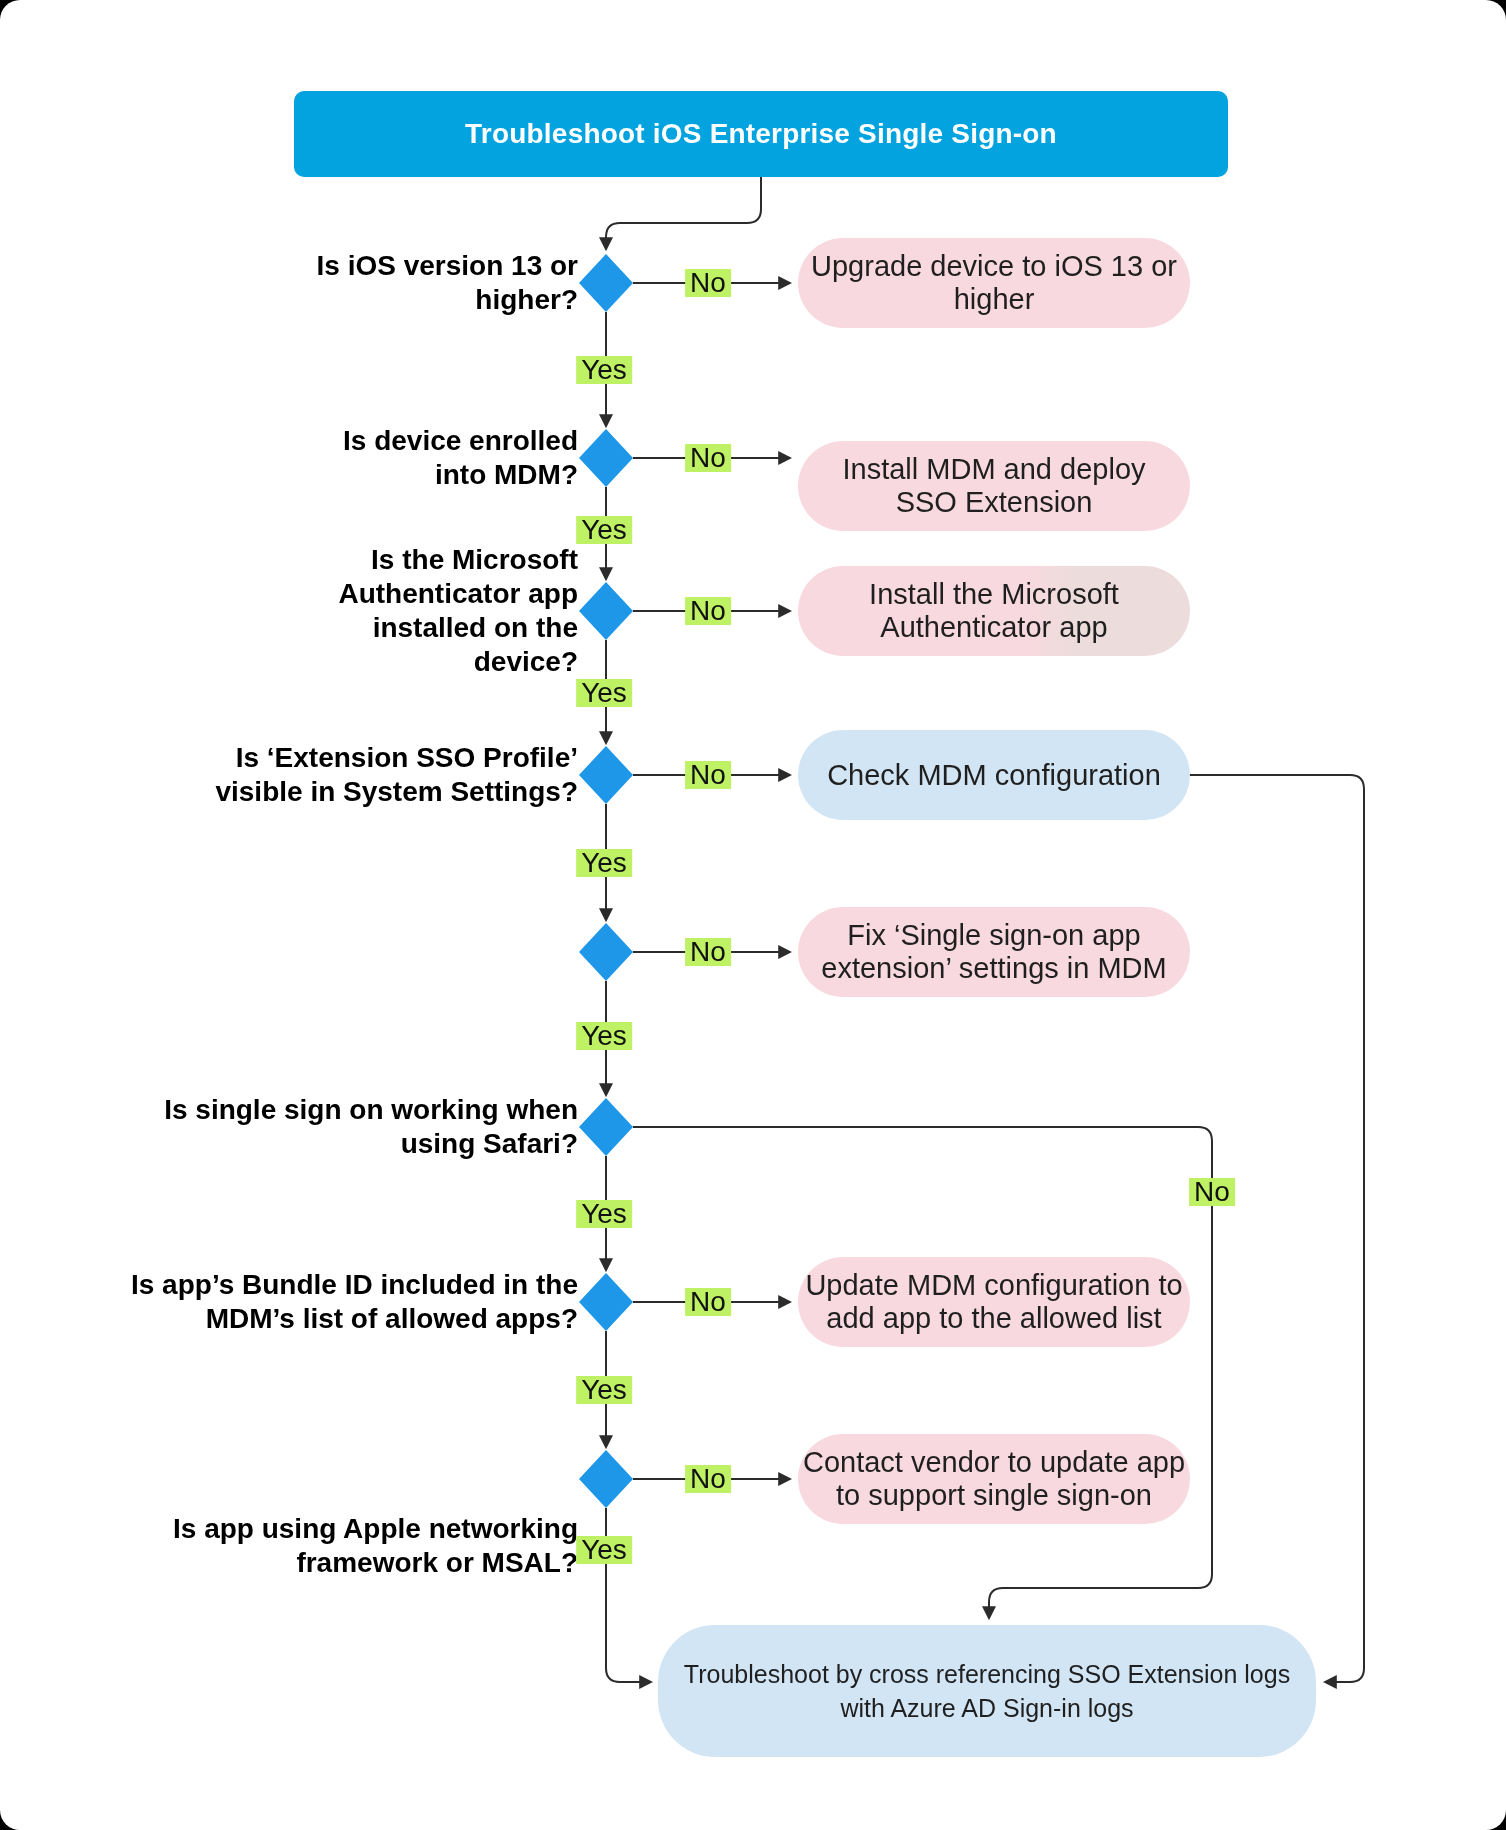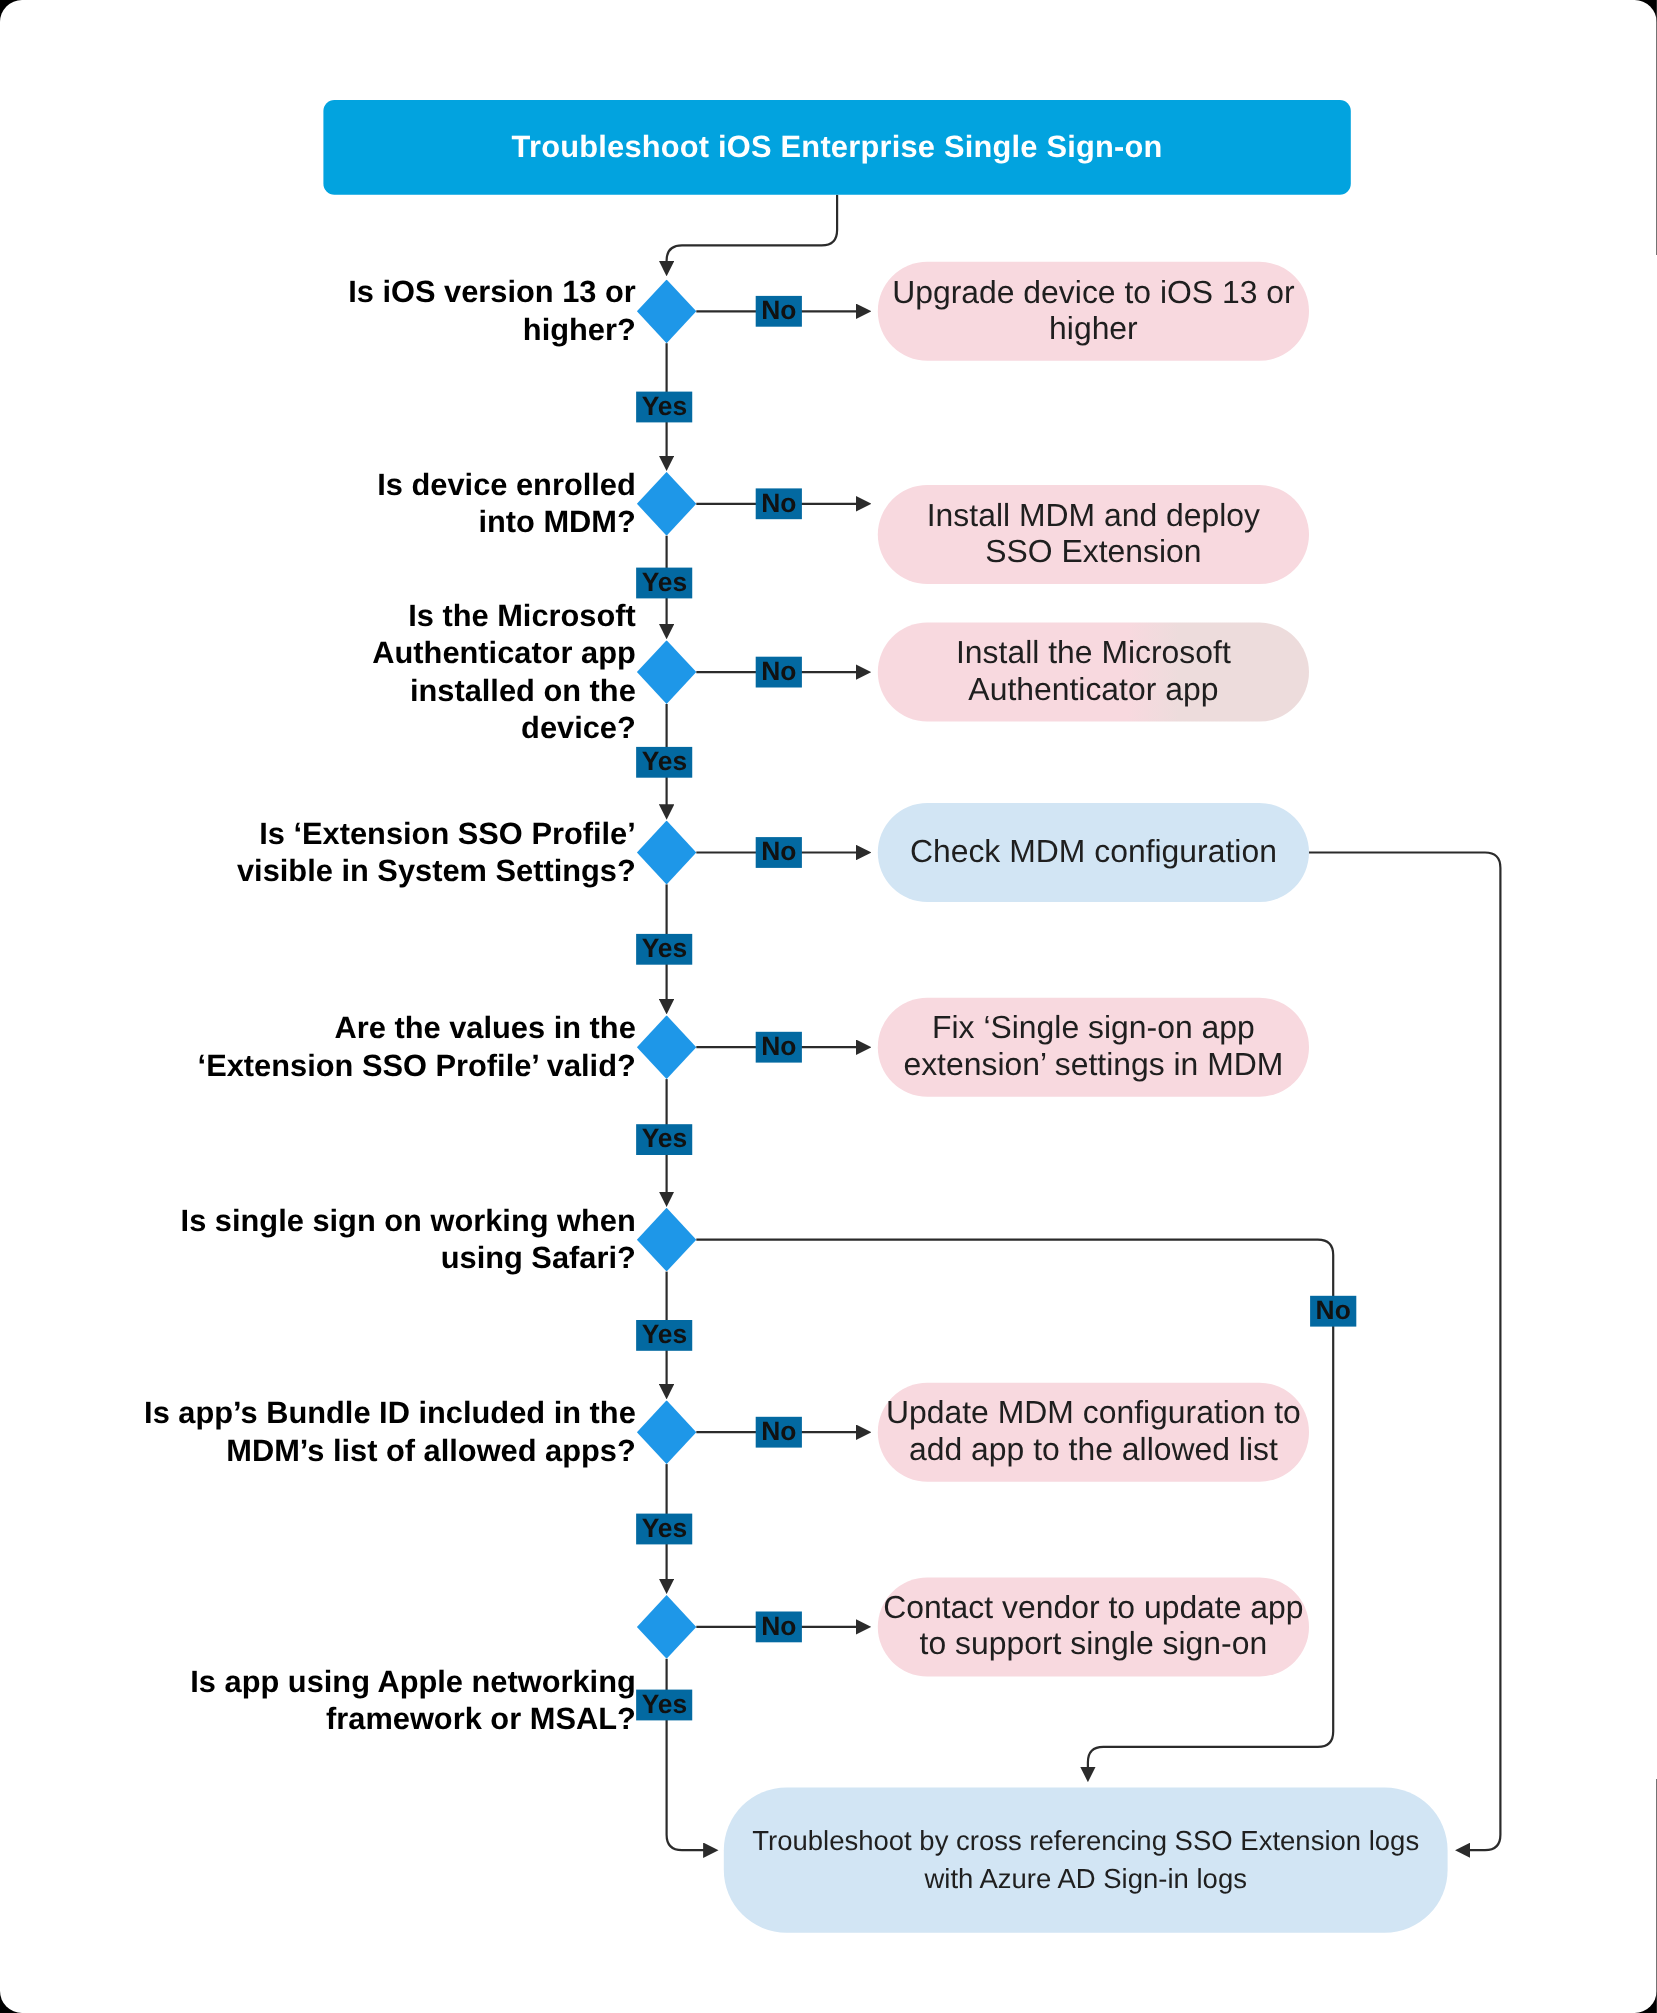--- a/index.html
+++ b/index.html
@@ -42,21 +42,21 @@
       var(--action-pink-muted,#eddcdc) 70%,var(--action-pink-muted,#eddcdc) 100%);
   }
   .final{
     position:absolute;left:658px;top:1625px;width:658px;height:132px;
     border-radius:57px;background:var(--action-light-blue,#d2e5f4);
     display:flex;align-items:center;justify-content:center;text-align:center;
     font-size:25px;line-height:34px;color:#1f1f1f;white-space:pre-line;
   }
   .lbl{
     position:absolute;transform:translate(-50%,-50%);
-    background:#0369a1;padding:1px 5px;font-size:24px;color:#111;line-height:26px;font-weight:bold;
+    background:#bef264;padding:1px 5px;font-size:28px;color:#111;line-height:26px;
   }
 </style>
 </head>
 <body>
 
 <div class="canvas">
 
   <svg class="wires" xmlns="http://www.w3.org/2000/svg">
     <defs>
       <marker id="arr" viewBox="0 0 10 10" refX="7" refY="5" markerWidth="7" markerHeight="7" orient="auto">
@@ -106,22 +106,20 @@
 device?</div>
   <div class="diamond" style="top:582px"></div>
   <div class="result muted" style="top:611px">Install the Microsoft
 Authenticator app</div>
 
   <div class="q" style="top:775px">Is ‘Extension SSO Profile’
 visible in System Settings?</div>
   <div class="diamond" style="top:746px"></div>
   <div class="result blue" style="top:775px">Check MDM configuration</div>
 
-  <div class="q" style="top:952px">Are the values in the
-‘Extension SSO Profile’ valid?</div>
   <div class="diamond" style="top:923px"></div>
   <div class="result" style="top:952px">Fix ‘Single sign-on app
 extension’ settings in MDM</div>
 
   <div class="q" style="top:1127px">Is single sign on working when
 using Safari?</div>
   <div class="diamond" style="top:1098px"></div>
 
   <div class="q" style="top:1302px">Is app’s Bundle ID included in the
 MDM’s list of allowed apps?</div>

